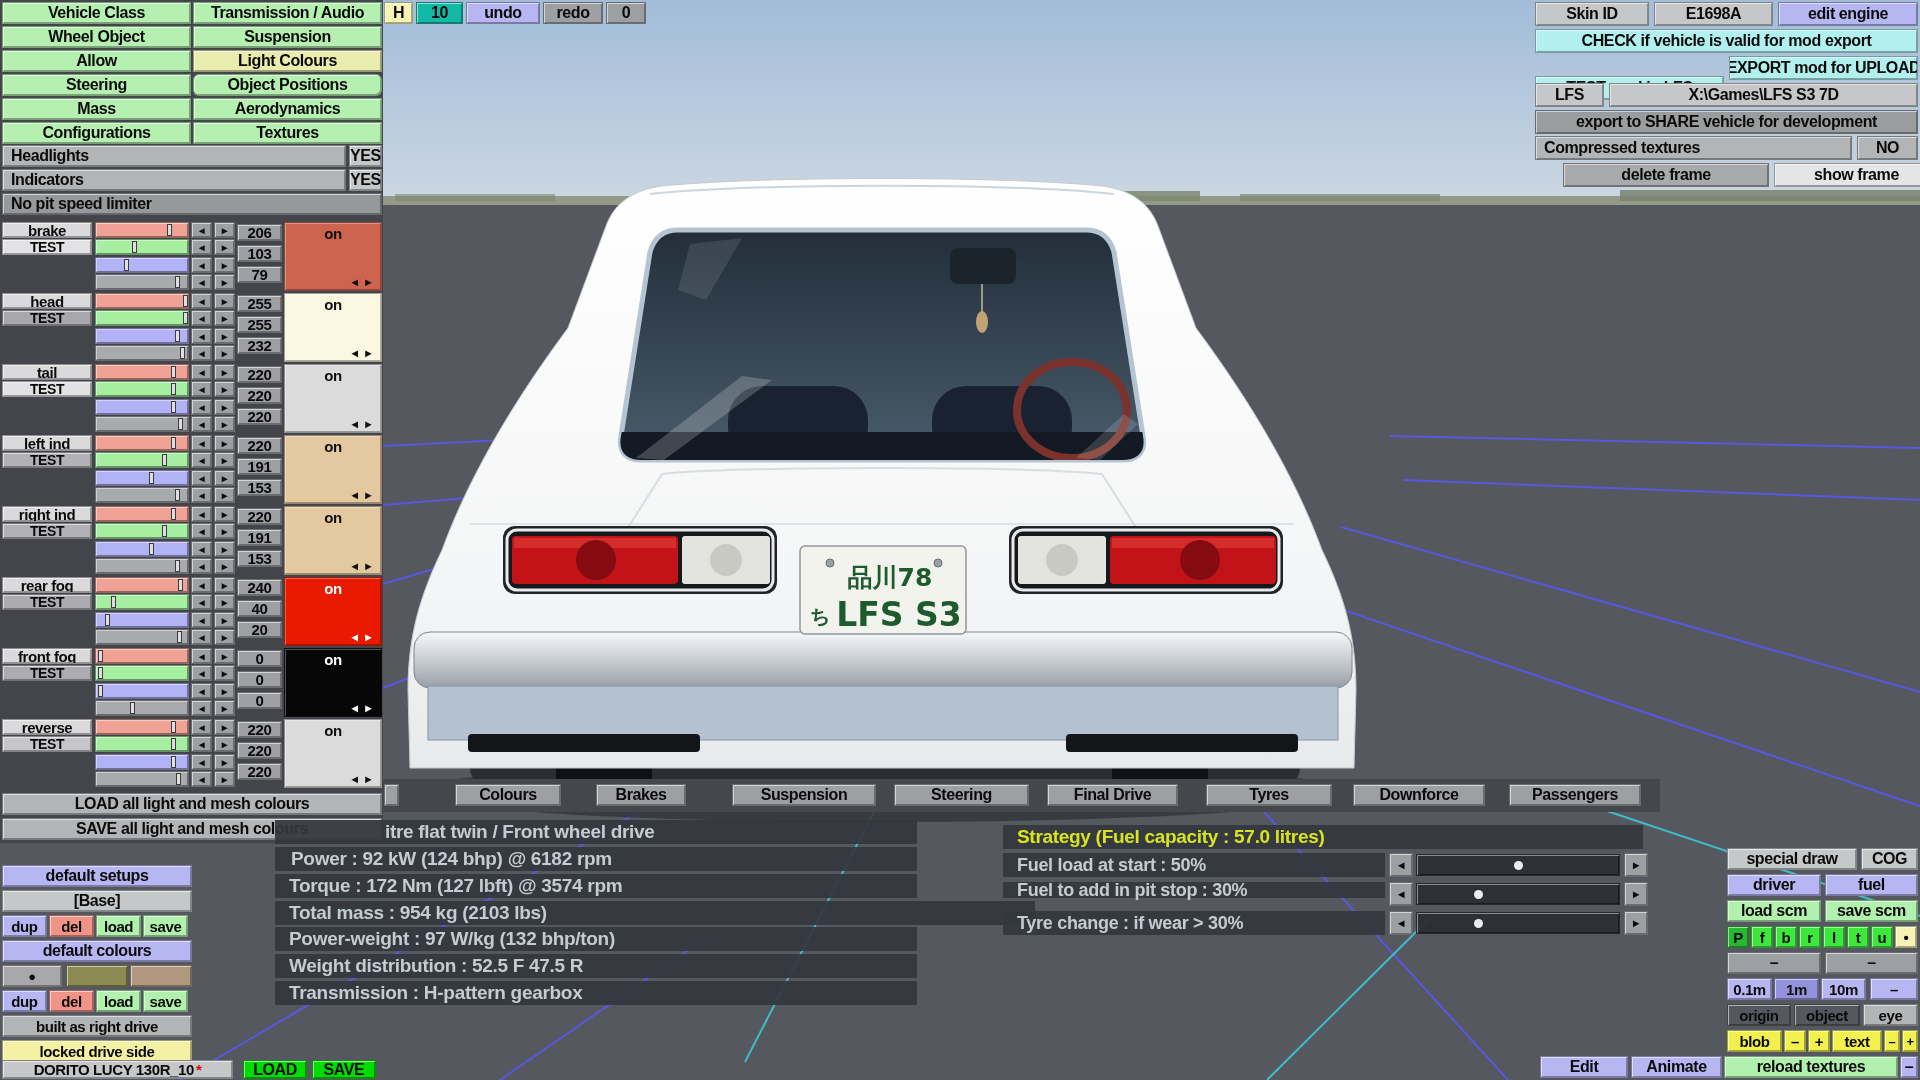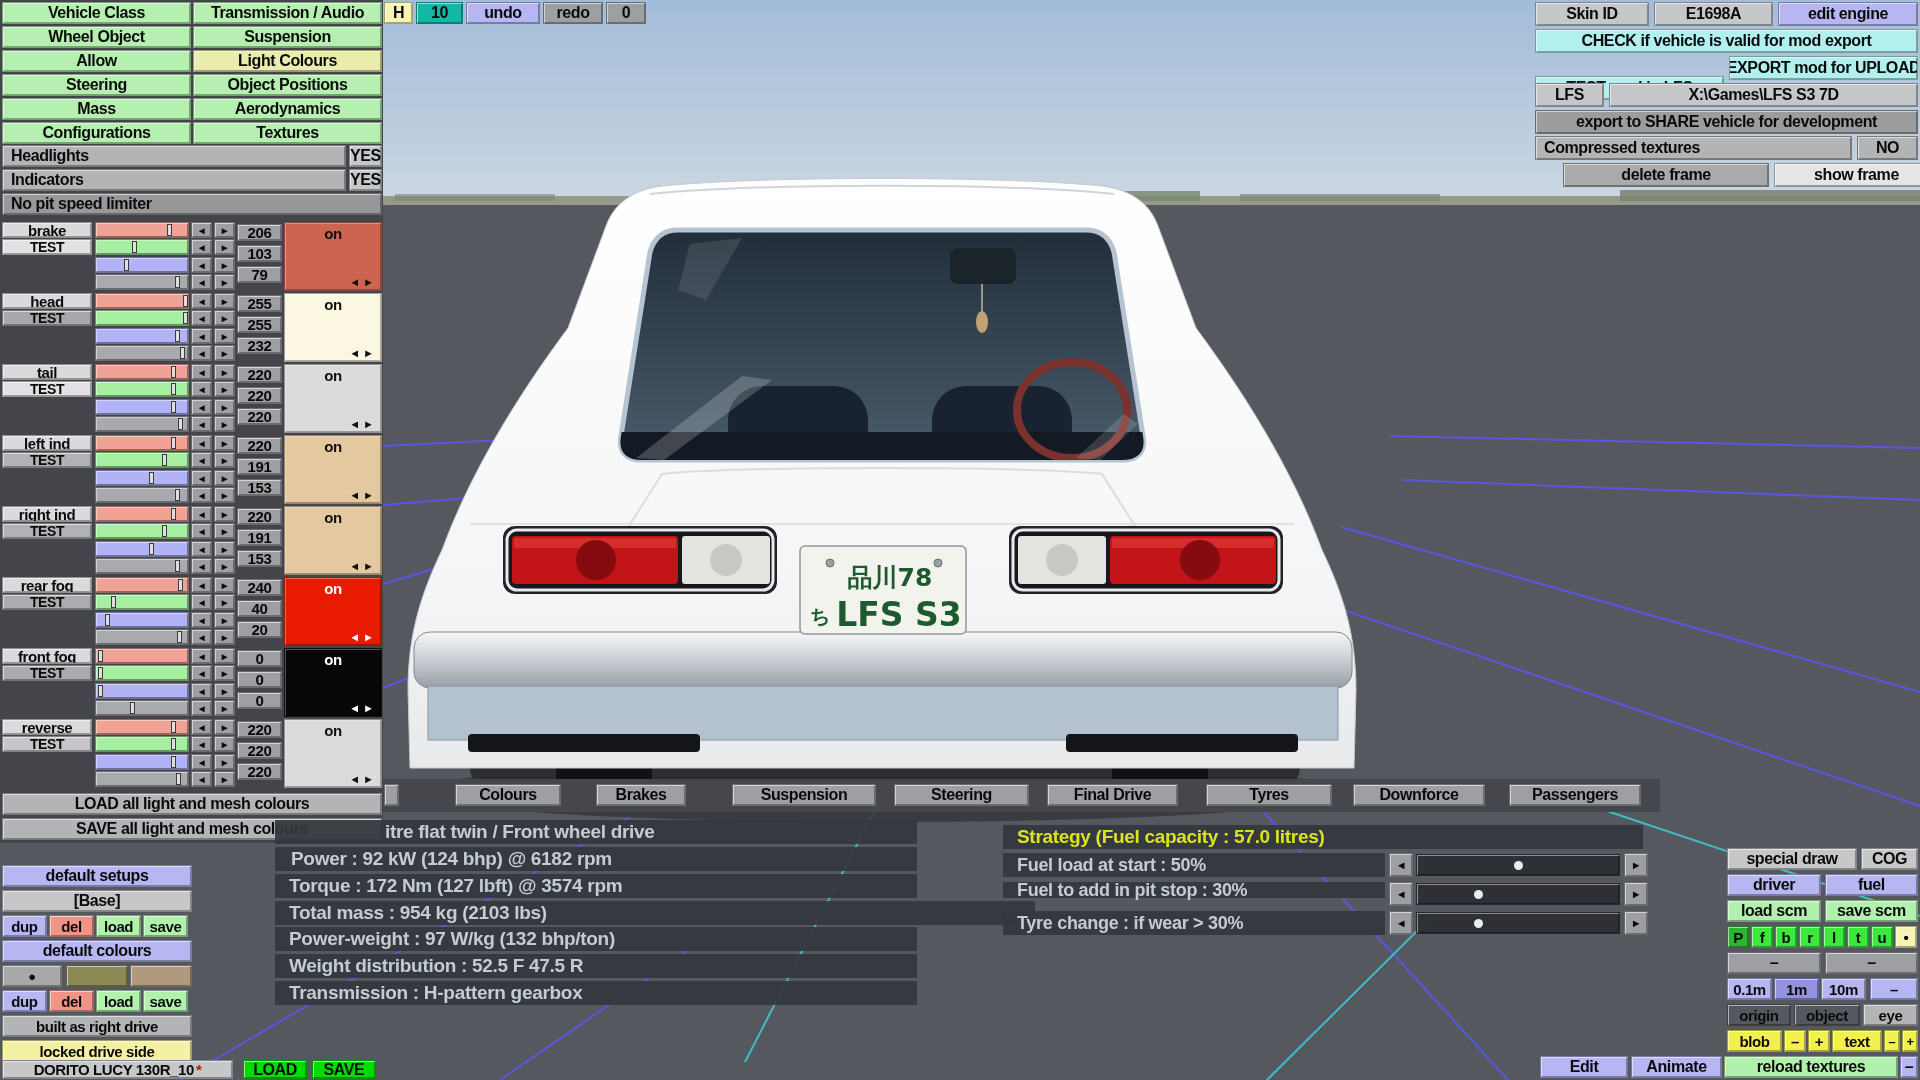--- a/index.html
+++ b/index.html
@@ -148,21 +148,21 @@
   <div id="ui">
       <div class="btn" style="left: 2px; top: 2px; width: 189px; height: 22px; background: rgb(181, 240, 176);">Vehicle Class</div>
       <div class="btn" style="left: 2px; top: 26px; width: 189px; height: 22px; background: rgb(181, 240, 176);">Wheel Object</div>
       <div class="btn" style="left: 2px; top: 50px; width: 189px; height: 22px; background: rgb(181, 240, 176);">Allow</div>
       <div class="btn" style="left: 2px; top: 74px; width: 189px; height: 22px; background: rgb(181, 240, 176);">Steering</div>
       <div class="btn" style="left: 2px; top: 98px; width: 189px; height: 22px; background: rgb(181, 240, 176);">Mass</div>
       <div class="btn" style="left: 2px; top: 122px; width: 189px; height: 22px; background: rgb(181, 240, 176);">Configurations</div>
       <div class="btn" style="left: 193px; top: 2px; width: 189px; height: 22px; background: rgb(181, 240, 176);">Transmission / Audio</div>
       <div class="btn" style="left: 193px; top: 26px; width: 189px; height: 22px; background: rgb(181, 240, 176);">Suspension</div>
       <div class="btn" style="left: 193px; top: 50px; width: 189px; height: 22px; background: rgb(233, 236, 172);">Light Colours</div>
-      <div class="btn" style="left: 193px; top: 74px; width: 189px; height: 22px; background: rgb(181, 240, 176);">Object Positions</div>
+      <div class="btn" style="left: 193px; top: 74px; width: 189px; height: 22px; background: rgb(181, 240, 176); border-radius: 6px;">Object Positions</div>
       <div class="btn" style="left: 193px; top: 98px; width: 189px; height: 22px; background: rgb(181, 240, 176);">Aerodynamics</div>
       <div class="btn" style="left: 193px; top: 122px; width: 189px; height: 22px; background: rgb(181, 240, 176);">Textures</div>
       <div class="btn" style="left: 384px; top: 2px; width: 29px; height: 22px; background: rgb(246, 243, 180);">H</div>
       <div class="btn" style="left: 416px; top: 2px; width: 47px; height: 22px; background: #14b8a6;">10</div>
       <div class="btn" style="left: 466px; top: 2px; width: 74px; height: 22px; background: rgb(182, 182, 242);">undo</div>
       <div class="btn" style="left: 543px; top: 2px; width: 60px; height: 22px; background: rgb(157, 159, 163);">redo</div>
       <div class="btn" style="left: 606px; top: 2px; width: 40px; height: 22px; background: rgb(157, 159, 163);">0</div>
       <div class="btn bar" style="left: 2px; top: 145px; width: 344px; height: 22px; background: rgb(178, 180, 182);">Headlights</div>
       <div class="btn" style="left: 349px; top: 145px; width: 33px; height: 22px; background: rgb(197, 199, 201);">YES</div>
       <div class="btn bar" style="left: 2px; top: 169px; width: 344px; height: 22px; background: rgb(178, 180, 182);">Indicators</div>

